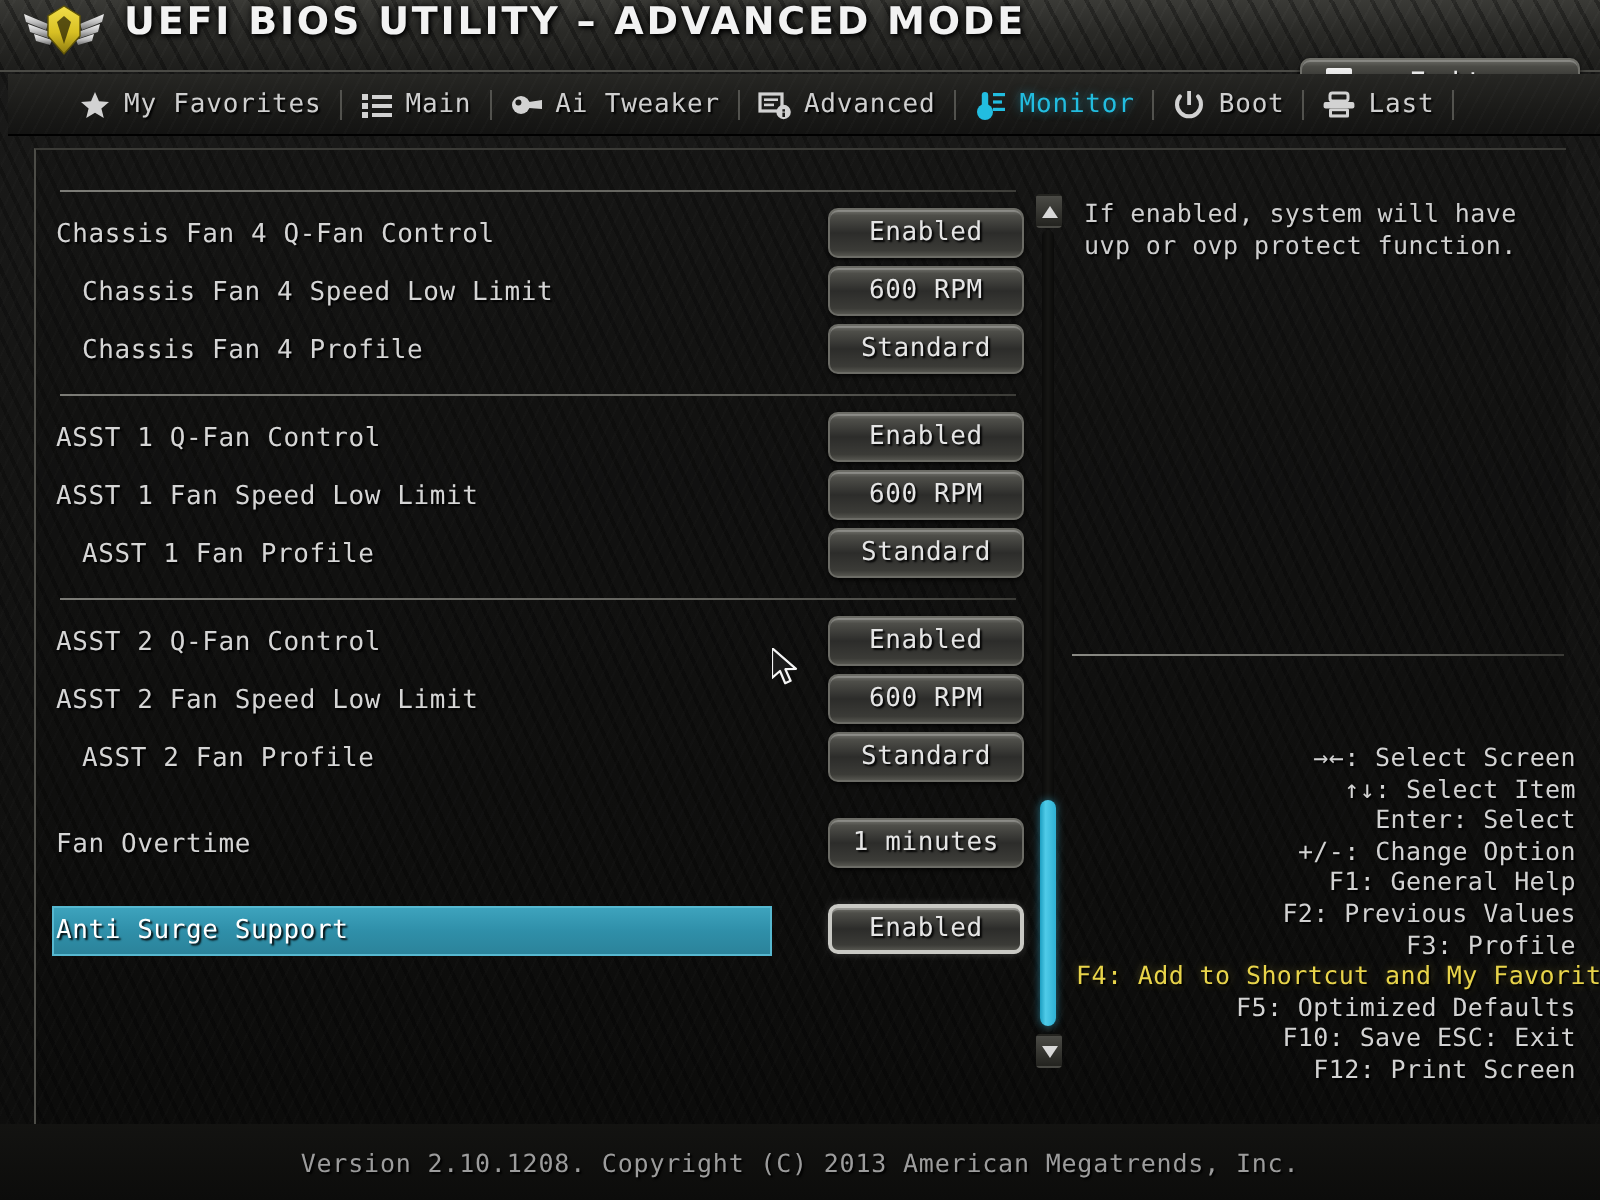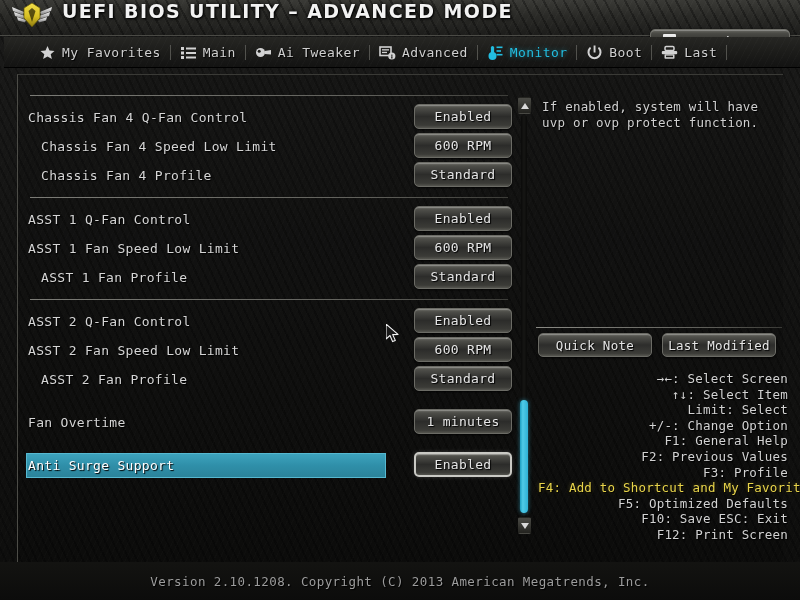--- a/index.html
+++ b/index.html
@@ -482,29 +482,25 @@
           <span class="sb-arrow"></span>
         </div>
     </div>
 
     <div id="help-panel">
       <div id="help-text">If enabled, system will have uvp or ovp protect function.</div>
     </div>
 
     <div id="right-divider"></div>
 
-    <div id="note-btns">
-        <div class="note-btn">Quick Note</div>
-        <div class="note-btn">Last Modified</div>
-      </div>
 
     <div id="shortcuts">
         <div class="sc-line">→←: Select Screen</div>
         <div class="sc-line">↑↓: Select Item</div>
-        <div class="sc-line">Limit: Select</div>
+        <div class="sc-line">Enter: Select</div>
         <div class="sc-line">+/-: Change Option</div>
         <div class="sc-line">F1: General Help</div>
         <div class="sc-line">F2: Previous Values</div>
         <div class="sc-line">F3: Profile</div>
         <div class="sc-line accent">F4: Add to Shortcut and My Favorites</div>
         <div class="sc-line">F5: Optimized Defaults</div>
         <div class="sc-line">F10: Save  ESC: Exit</div>
         <div class="sc-line">F12: Print Screen</div>
       </div>
   </div>

